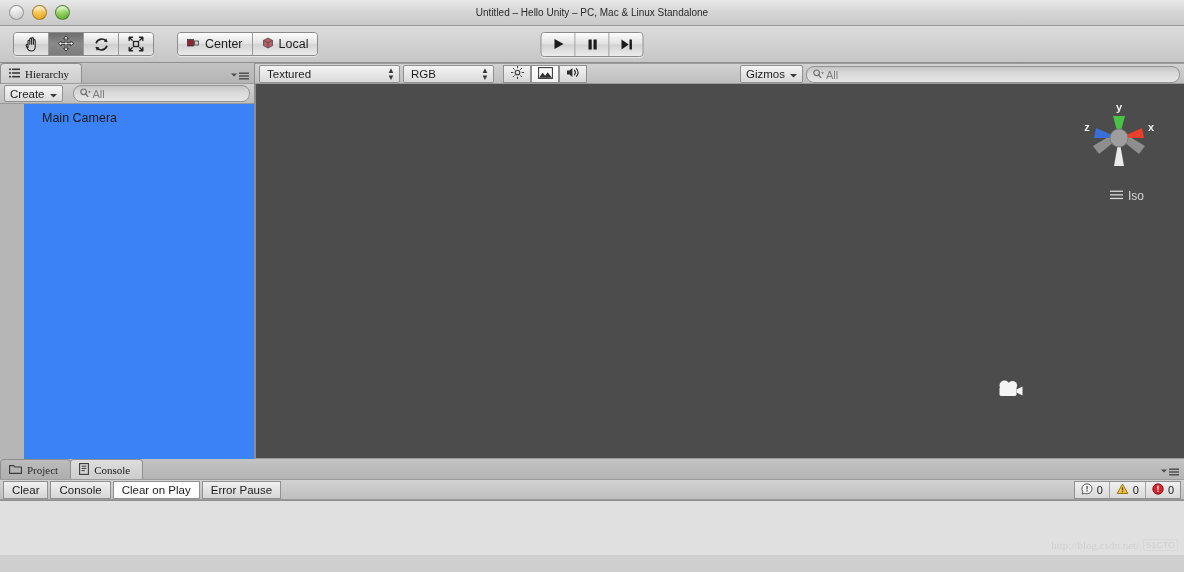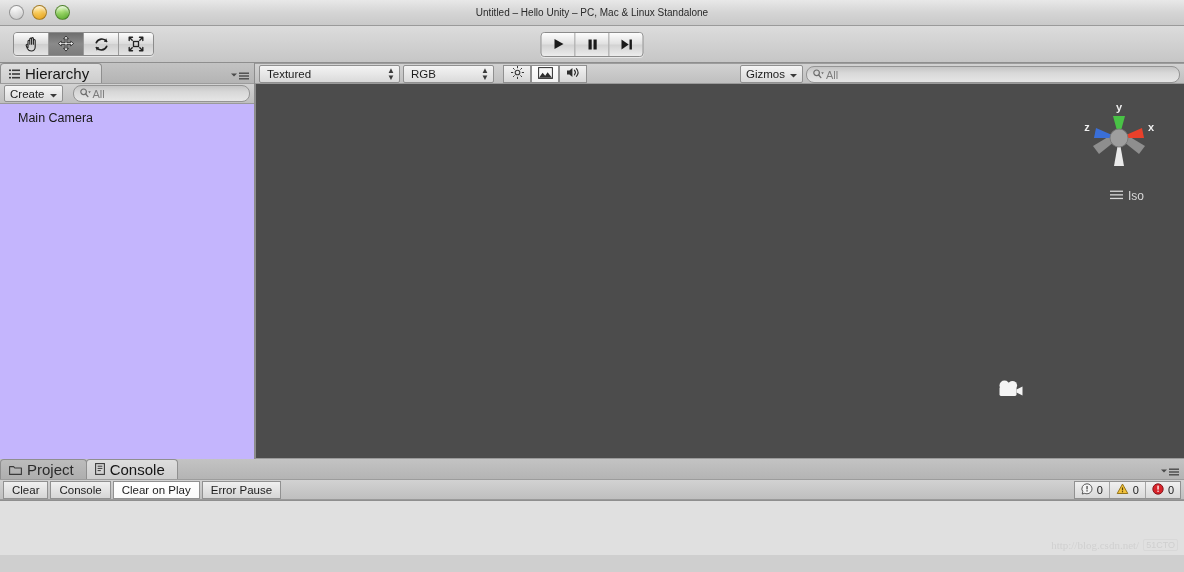--- a/index.html
+++ b/index.html
@@ -103,25 +103,26 @@
   
   .tabrow {
     height: 20px;
     background: linear-gradient(to bottom, #c3c3c3 0%, #b4b4b4 100%);
     display: flex; align-items: flex-end;
     position: relative;
   }
   .tab {
     height: 19px; padding: 0 12px 0 8px;
     display: flex; align-items: center; gap: 5px;
-    font-size: 15px; color: #2b2b2b;
+    font-size: 11px; color: #2b2b2b;
     background: linear-gradient(to bottom, #bcbcbc 0%, #aeaeae 100%);
     border: 1px solid #8f8f8f; border-bottom: none;
     border-radius: 4px 4px 0 0;
     margin-right: -1px;
+    font-family: Liberation Serif, serif;
   }
   .tab.active {
     background: linear-gradient(to bottom, #dedede 0%, #cdcdcd 100%);
     color: #151515;
   }
   .panelmenu {
     position: absolute; right: 4px; bottom: 2px;
     display: flex; align-items: center; gap: 1px;
   }
 
@@ -149,22 +150,23 @@
   .searchfield {
     flex: 1; height: 15px;
     display: flex; align-items: center; gap: 2px;
     padding: 0 6px;
     background: linear-gradient(to bottom, #c4c4c4, #d8d8d8 40%, #e6e6e6);
     border: 1px solid #949494; border-radius: 8px;
     font-size: 11px; color: #7d7d7d;
   }
   .h-body {
     flex: 1;
-    background: #c4b5fd;
+    background: #3b82f6;
     padding-top: 6px;
+    margin-left: 24px;
   }
   .h-item {
     height: 17px; line-height: 17px;
     padding-left: 18px;
     font-size: 12.5px; color: #1a1a1a;
   }
 
   
   .scenepanel {
     flex: 1;
@@ -316,20 +318,40 @@
         <svg width="18" height="18" viewBox="0 0 18 18">
           <rect x="6.5" y="6.5" width="5" height="5" fill="none" stroke="#222" stroke-width="1.3"></rect>
           <path d="M5.2 5.2L2.2 2.2M2.2 2.2h3.3M2.2 2.2v3.3" fill="none" stroke="#222" stroke-width="1.4" stroke-linecap="round"></path>
           <path d="M12.8 5.2l3-3M15.8 2.2h-3.3M15.8 2.2v3.3" fill="none" stroke="#222" stroke-width="1.4" stroke-linecap="round"></path>
           <path d="M5.2 12.8l-3 3M2.2 15.8h3.3M2.2 15.8v-3.3" fill="none" stroke="#222" stroke-width="1.4" stroke-linecap="round"></path>
           <path d="M12.8 12.8l3 3M15.8 15.8h-3.3M15.8 15.8v-3.3" fill="none" stroke="#222" stroke-width="1.4" stroke-linecap="round"></path>
         </svg>
       </div>
     </div>
 
+    <div class="btngroup tb-pivot">
+      <div class="pivbtn">
+        <span>
+          <svg width="13" height="10" viewBox="0 0 13 10">
+            <rect x=".5" y="1.5" width="6" height="6.5" fill="#8d2430" stroke="#3a3a3a" stroke-width=".8"></rect>
+            <rect x="7.5" y="3" width="4" height="4" fill="#cfcfcf" stroke="#3a3a3a" stroke-width=".8"></rect>
+          </svg>
+        </span>
+        <span>Center</span>
+      </div>
+      <div class="pivbtn">
+        <span>
+          <svg width="12" height="12" viewBox="0 0 12 12">
+            <path d="M6 1l4.5 2.4v5.2L6 11 1.5 8.6V3.4z" fill="#b85a68" stroke="#4a4a4a" stroke-width=".8" stroke-linejoin="round"></path>
+            <path d="M1.5 3.4L6 5.8l4.5-2.4M6 5.8V11" fill="none" stroke="#4a4a4a" stroke-width=".7"></path>
+          </svg>
+        </span>
+        <span>Local</span>
+      </div>
+    </div>
 
     <div class="btngroup tb-play">
       <div class="playbtn">
         <svg width="14" height="14" viewBox="0 0 14 14">
             <path d="M3 2l9 5-9 5z" fill="#1a1a1a"></path>
           </svg>
       </div>
       <div class="playbtn">
         <svg width="12" height="13" viewBox="0 0 12 13">
           <rect x="2" y="1.5" width="3.2" height="10" fill="#1a1a1a"></rect>

